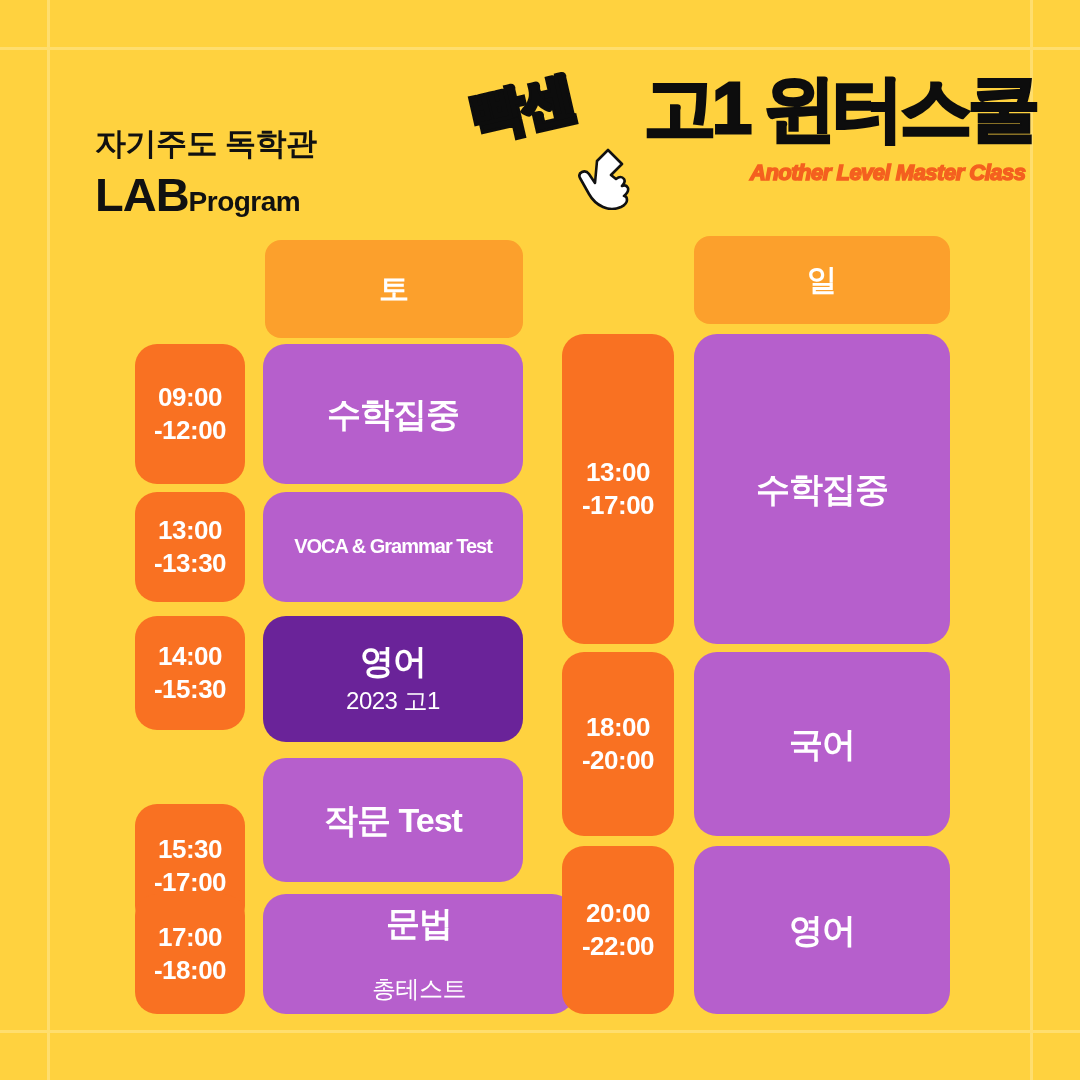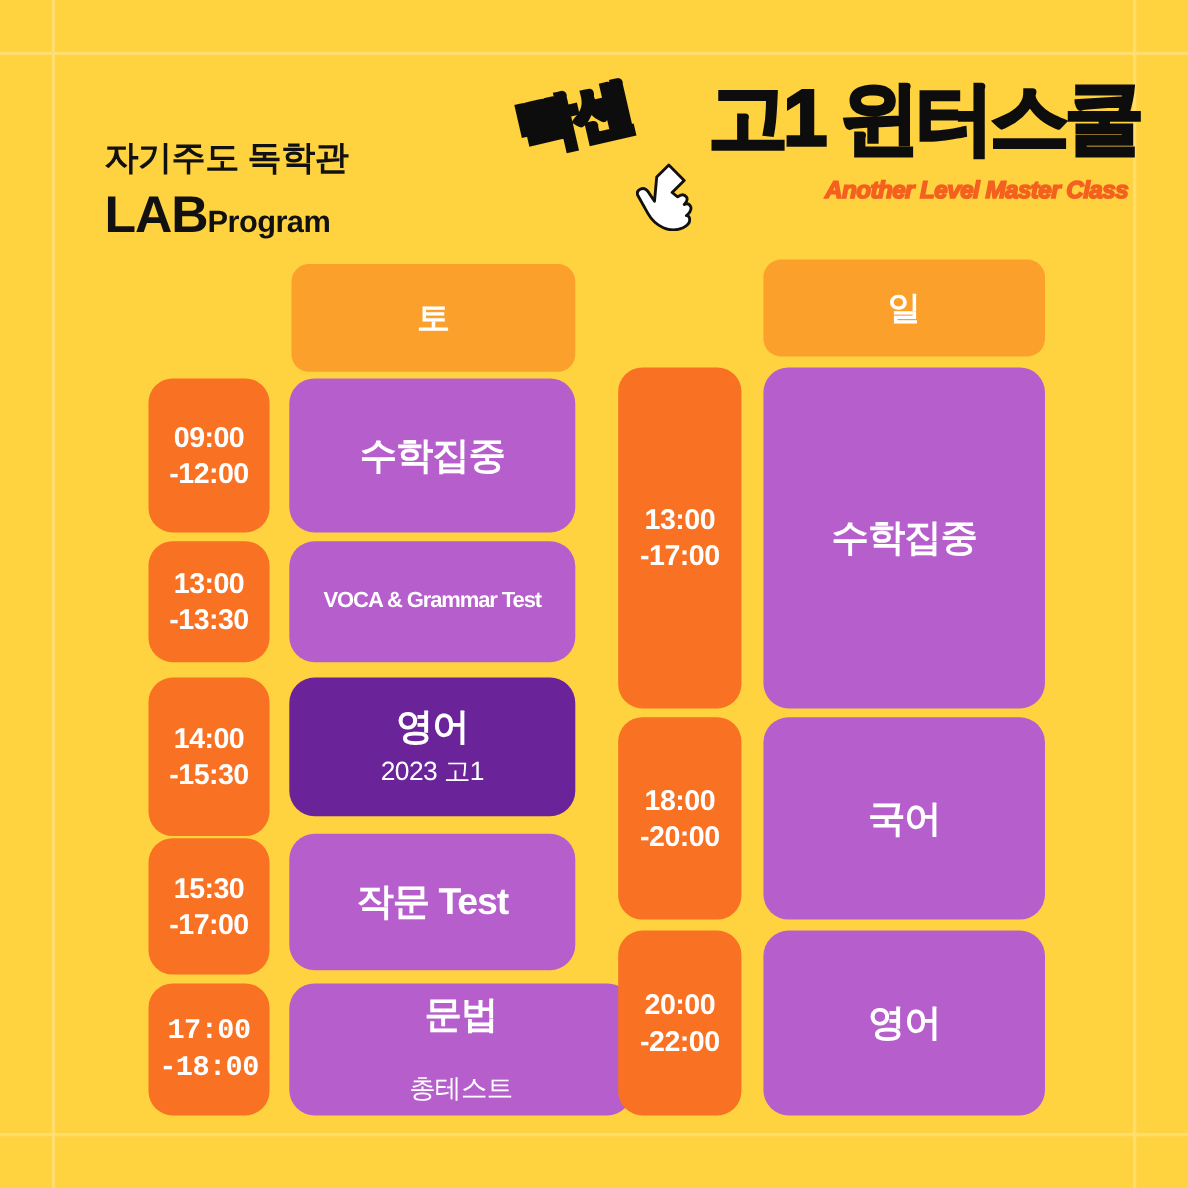--- a/index.html
+++ b/index.html
@@ -213,36 +213,36 @@
       <div class="cell class-cell" style="left: 263px; top: 344px; width: 260px; height: 140px;">
         <div class="c-title">수학집중</div>
       </div>
       <div class="cell time-cell" style="left: 135px; top: 492px; width: 110px; height: 110px;">
         <span class="t-line">13:00</span>
         <span class="t-line">-13:30</span>
       </div>
       <div class="cell class-cell" style="left: 263px; top: 492px; width: 260px; height: 110px;">
         <div class="c-title wrap2">VOCA &amp; Grammar Test</div>
       </div>
-      <div class="cell time-cell" style="left: 135px; top: 616px; width: 110px; height: 144px;">
+      <div class="cell time-cell" style="left: 135px; top: 616px; width: 110px; height: 114px;">
         <span class="t-line">14:00</span>
         <span class="t-line">-15:30</span>
       </div>
       <div class="cell class-cell dark" style="left: 263px; top: 616px; width: 260px; height: 126px;">
         <div class="c-title">영어</div>
         <div class="c-sub">2023 고1</div>
       </div>
-      <div class="cell time-cell" style="left: 135px; top: 762px; width: 110px; height: 124px;">
+      <div class="cell time-cell" style="left: 135px; top: 804px; width: 110px; height: 124px;">
         <span class="t-line">15:30</span>
         <span class="t-line">-17:00</span>
       </div>
       <div class="cell class-cell" style="left: 263px; top: 758px; width: 260px; height: 124px;">
         <div class="c-title">작문 Test</div>
       </div>
-      <div class="cell time-cell" style="left: 135px; top: 894px; width: 110px; height: 120px; font-family: Liberation Mono, monospace;">
+      <div class="cell time-cell" style="left: 135px; top: 894px; width: 110px; height: 120px;">
         <span class="t-line">17:00</span>
         <span class="t-line">-18:00</span>
       </div>
       <div class="cell class-cell" style="left: 263px; top: 894px; width: 312px; height: 120px; gap: 25px;">
         <div class="c-title">문법</div>
         <div class="c-sub">총테스트</div>
       </div>
       <div class="cell day-head" style="left: 694px; top: 236px; width: 256px; height: 88px;">
         <span>일</span>
       </div>

